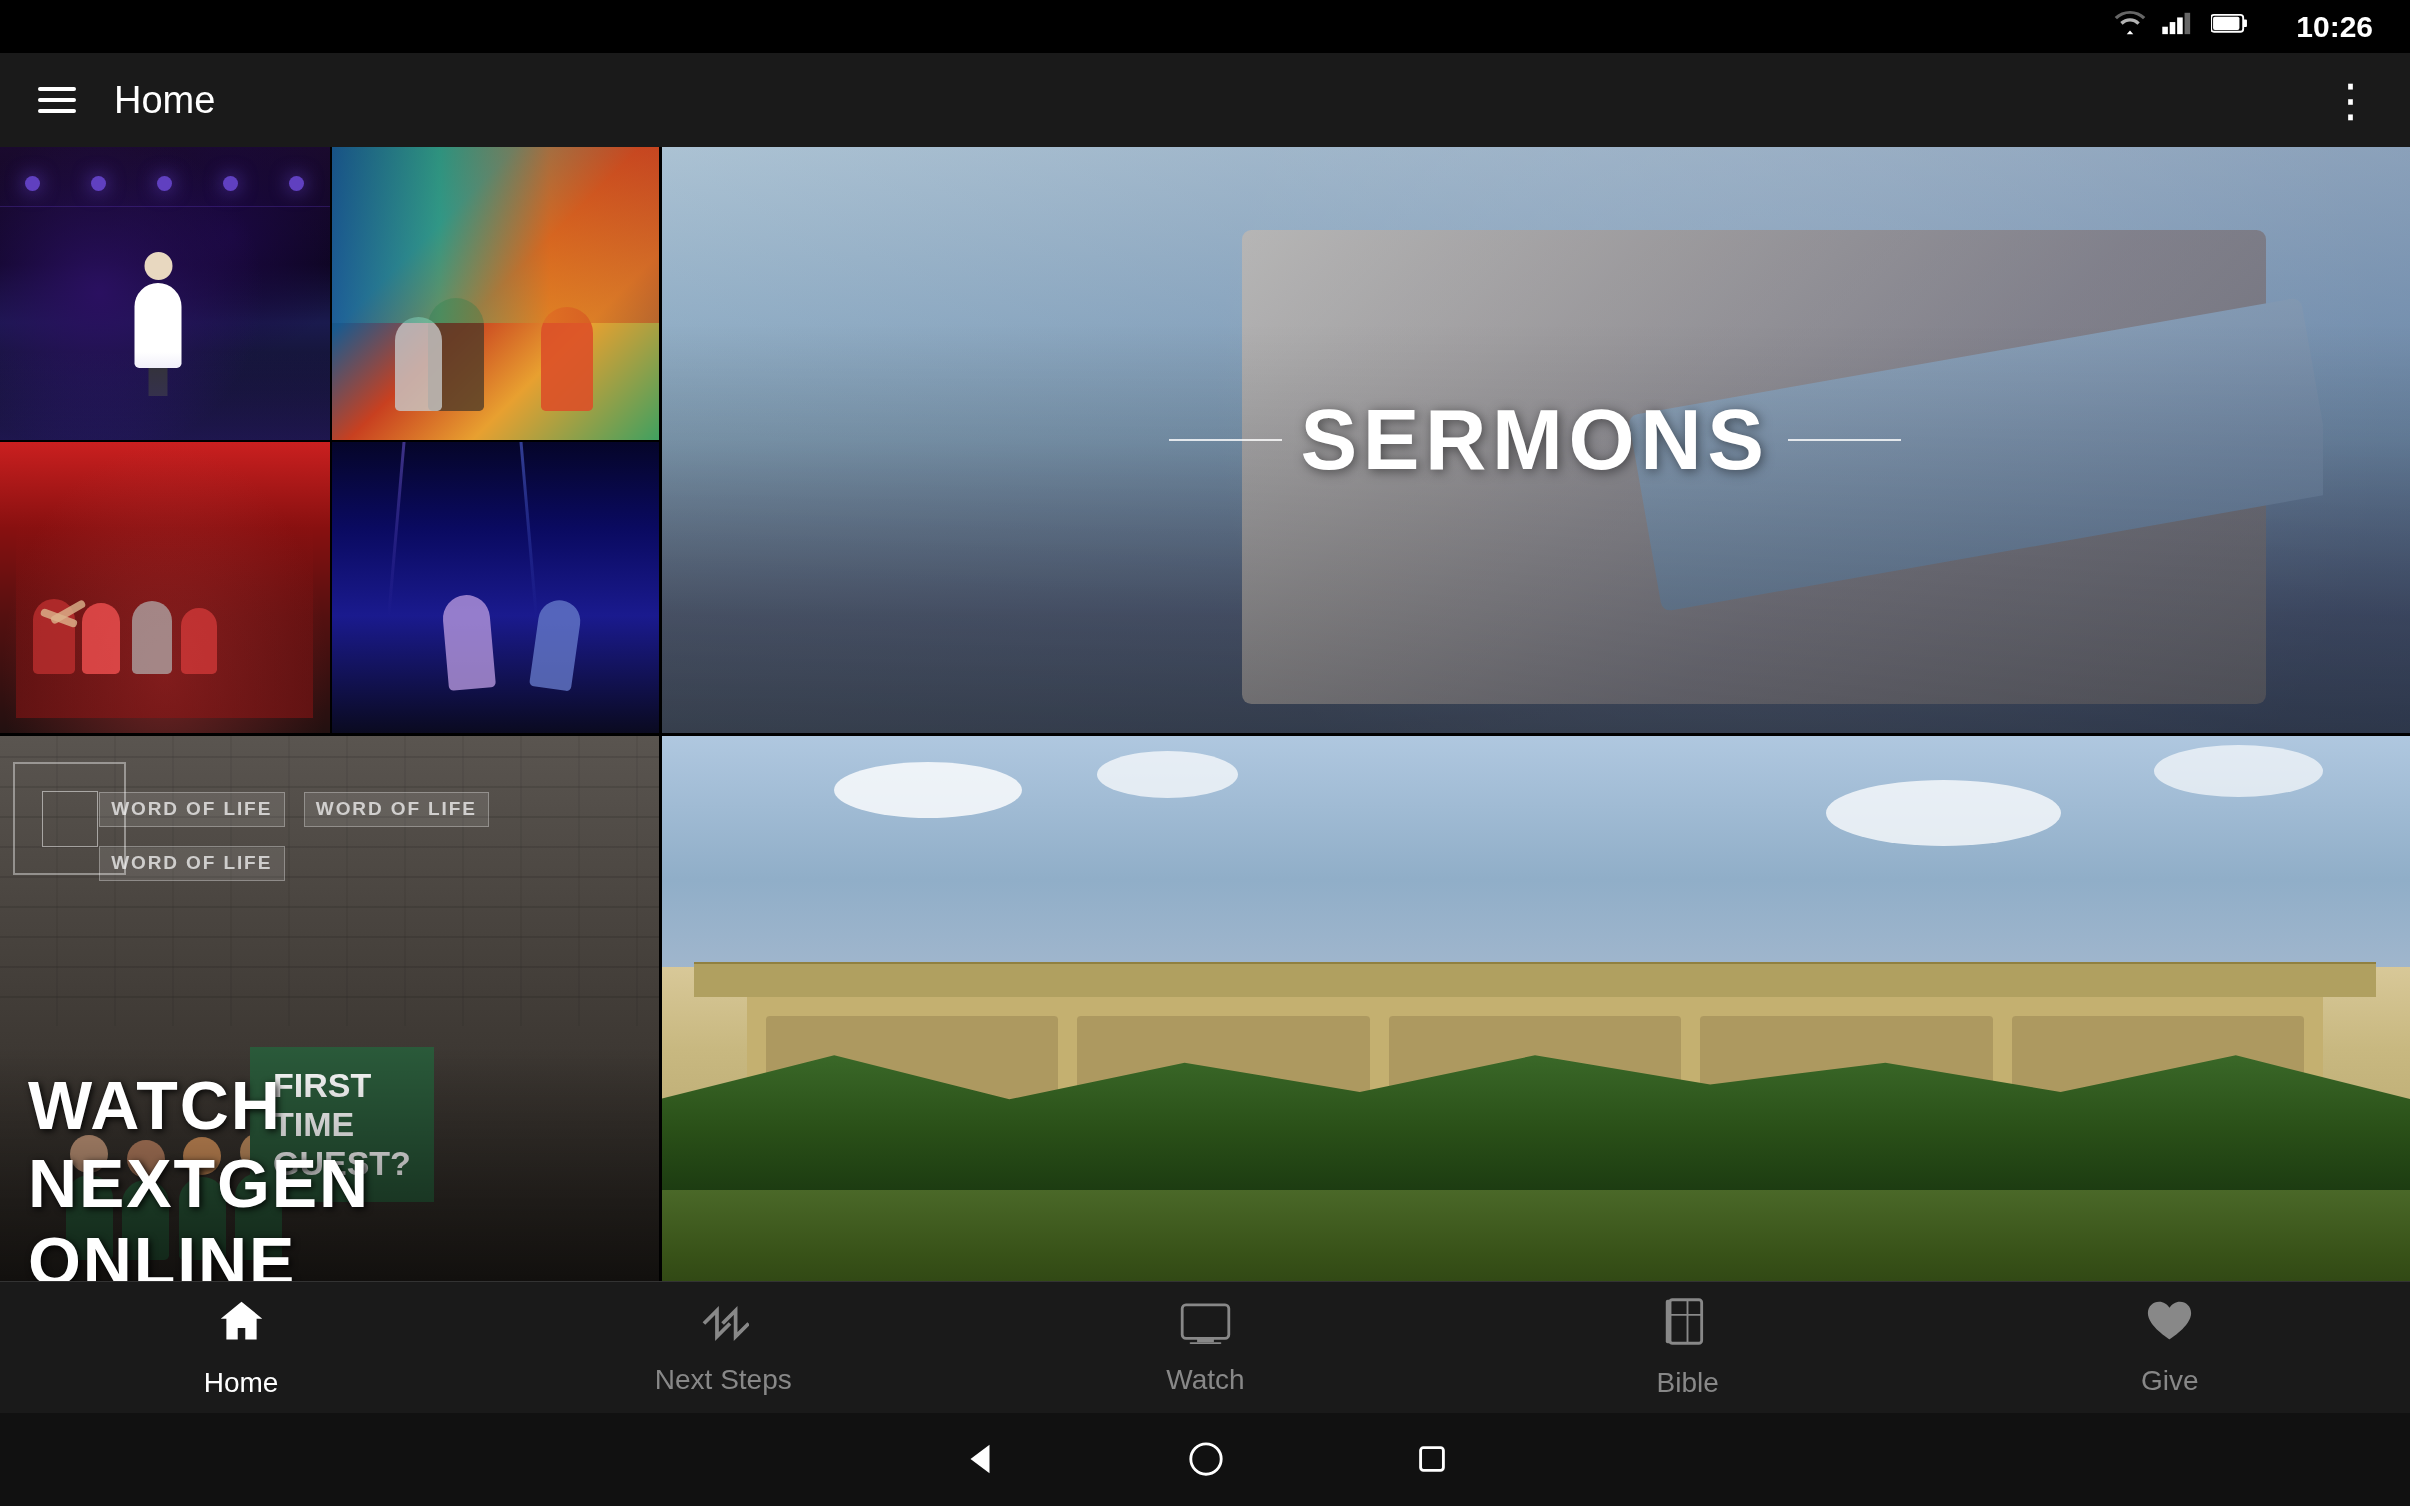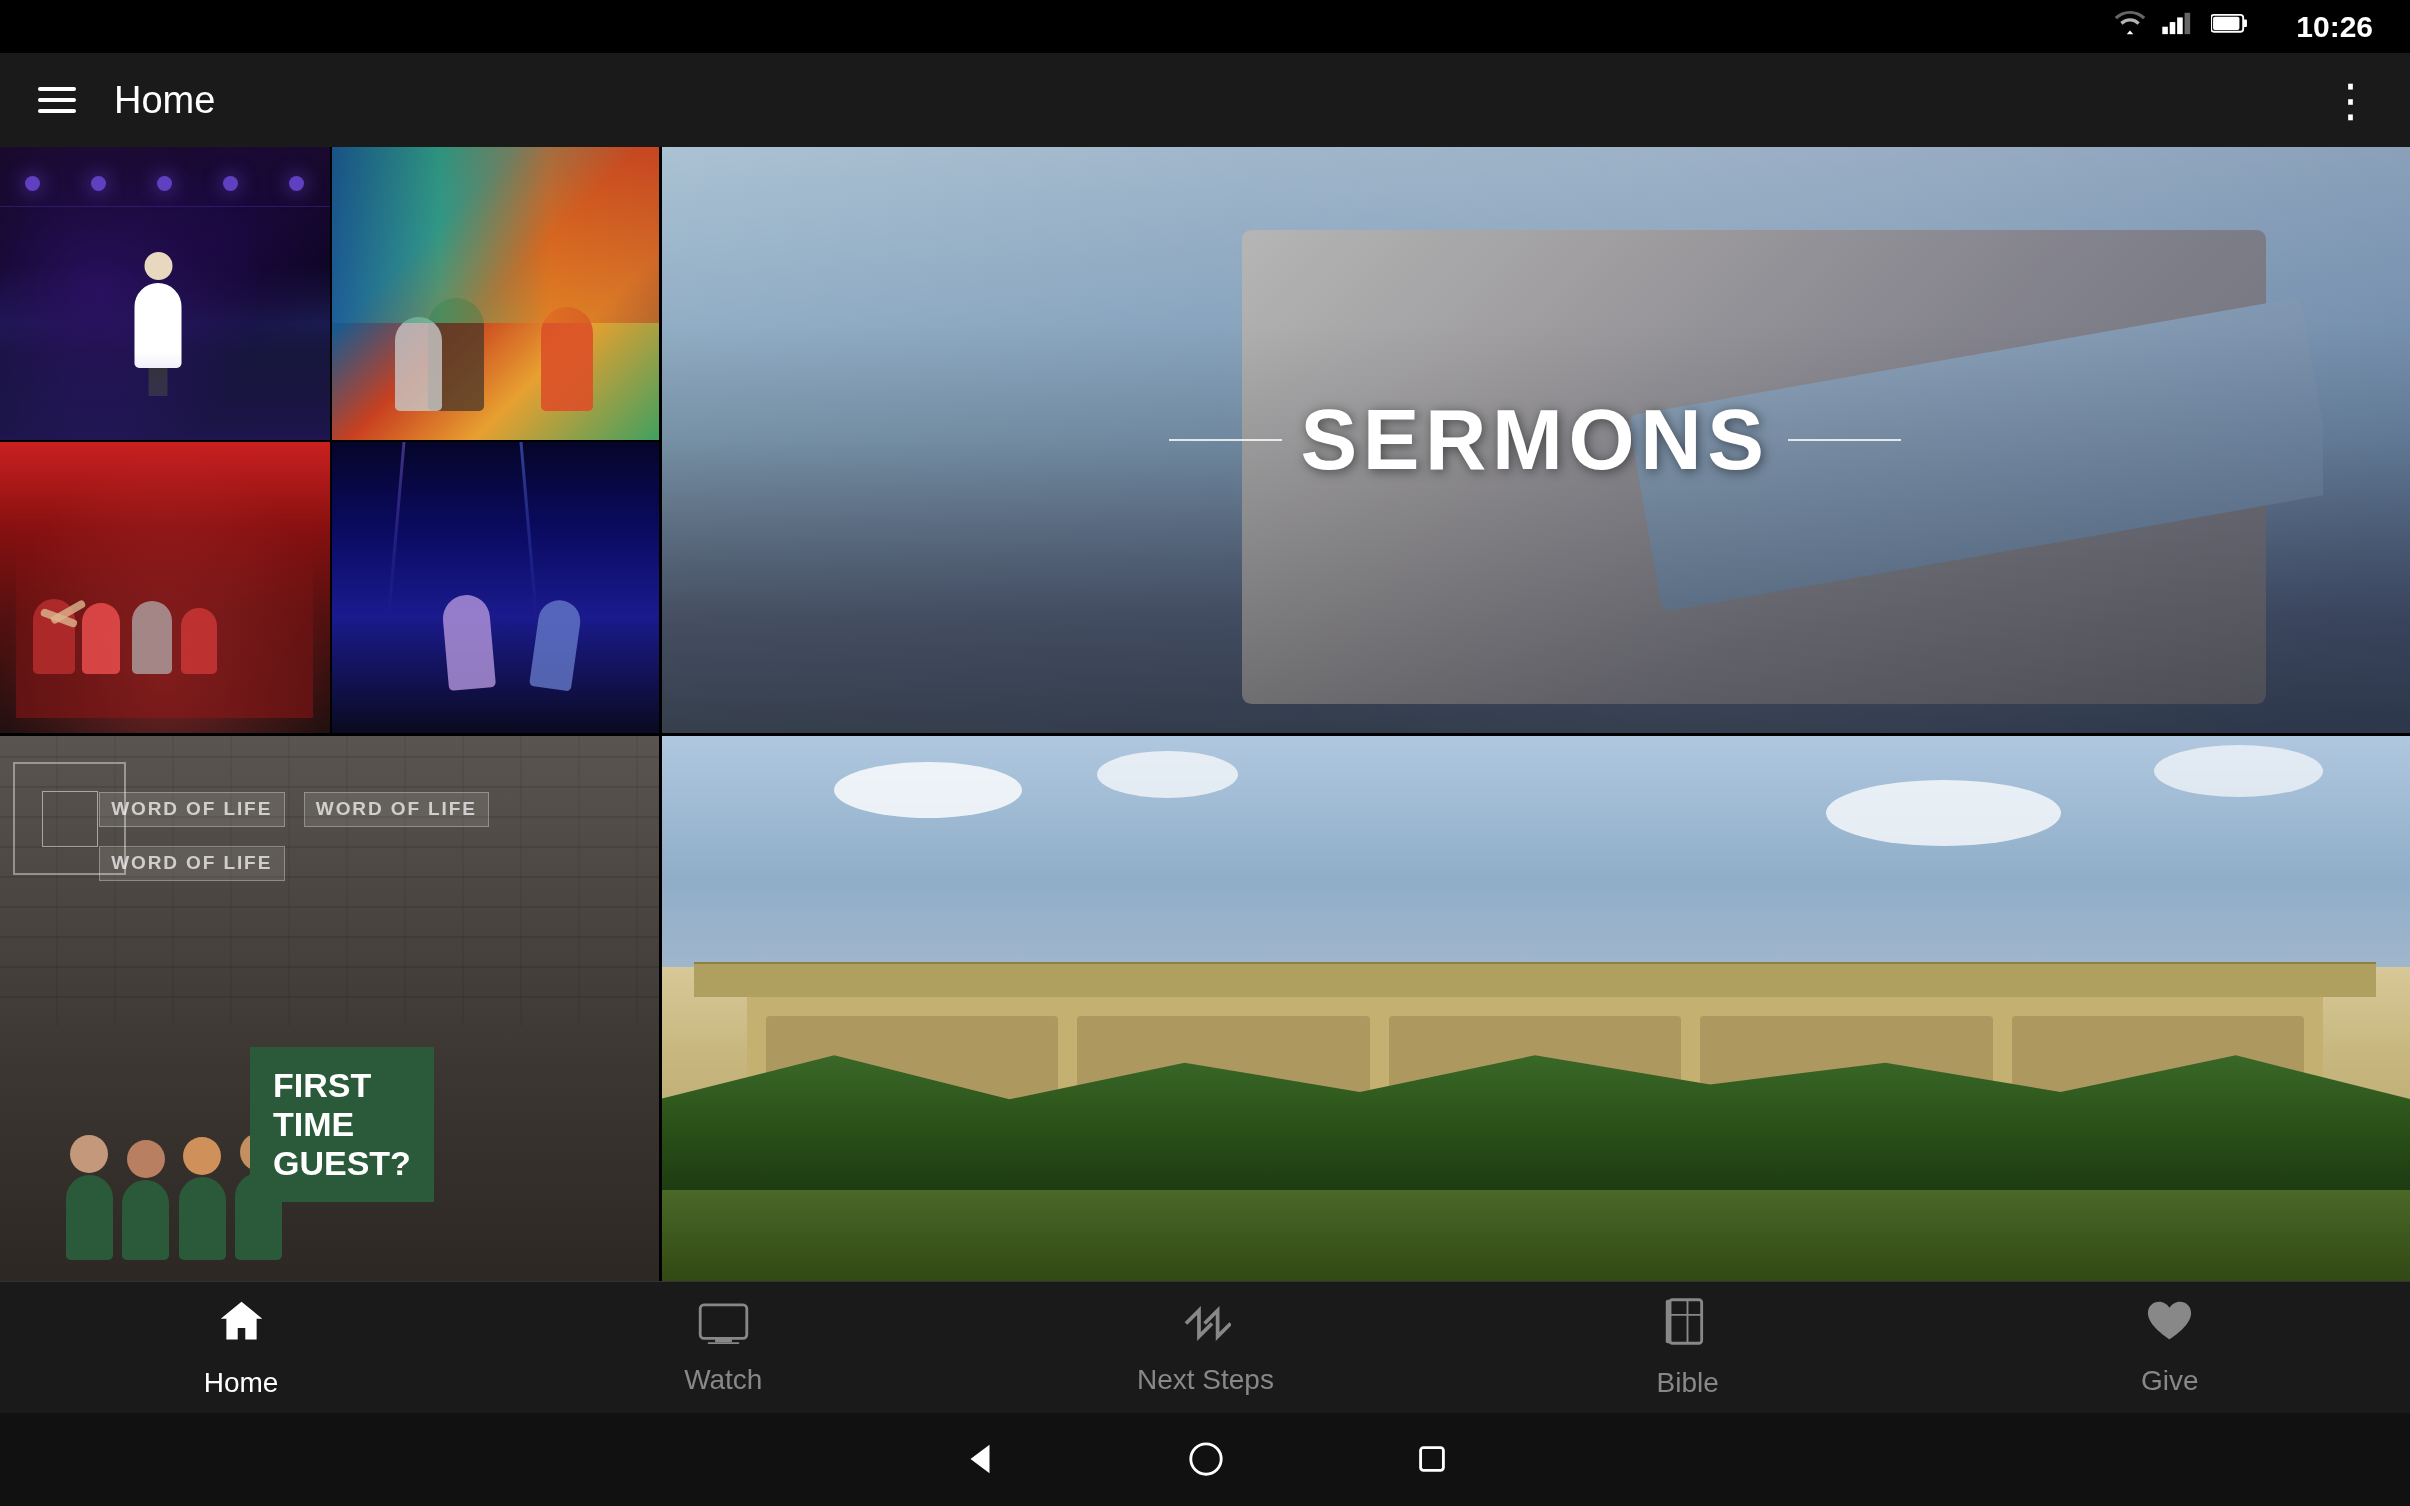--- a/index.html
+++ b/index.html
@@ -424,20 +424,21 @@
         </div>
       </div>
 
       <div style="position:absolute;bottom:20%;left:38%;">
         <div style="background:#2a5a3a;padding:19px 22.6px;color:#fff;font-size:34px;font-weight:900;line-height:1.15;text-transform:uppercase;">
           FIRST<br>TIME<br>GUEST?
         </div>
       </div>
 
       <div style="position:absolute;bottom:0;left:0;right:0;padding:19px 28px;background:linear-gradient(transparent,rgba(0,0,0,0.7));">
+        <div style="color:#fff;font-size:68px;font-weight:900;text-transform:uppercase;letter-spacing:1.9px;text-shadow:1.9px 1.9px 7.5px rgba(0,0,0,0.9);">WATCH NEXTGEN ONLINE</div>
       </div>
     </div>
 
     <div class="full-cell img-building">
 
       <div style="position:absolute;top:0;left:0;right:0;height:50%;background:linear-gradient(180deg,#b0c8e0 0%,#90aec8 50%,#aabbd0 100%);"></div>
 
       <div style="position:absolute;top:5%;left:10%;width:188px;height:56px;background:rgba(255,255,255,0.8);border-radius:50%;"></div>
       <div style="position:absolute;top:3%;left:25%;width:141px;height:47px;background:rgba(255,255,255,0.7);border-radius:50%;"></div>
       <div style="position:absolute;top:8%;right:20%;width:235px;height:66px;background:rgba(255,255,255,0.75);border-radius:50%;"></div>
@@ -480,36 +481,36 @@
       <svg width="51" height="51" viewBox="0 0 54 54" fill="white">
         <path d="M27 6L5 24h6v22h12V34h8v12h12V24h6L27 6z"></path>
       </svg>
     </div>
     <span class="nav-label">Home</span>
   </div>
 
   <div class="nav-item">
     <div class="nav-icon">
       <svg width="51" height="41" viewBox="0 0 54 44" fill="#888">
+        <polyline points="6,22 20,8 20,36 34,22" stroke="#888" stroke-width="4" fill="none"></polyline>
+        <polyline points="26,22 40,8 40,36 54,22" stroke="#888" stroke-width="4" fill="none"></polyline>
+      </svg>
+    </div>
+    <span class="nav-label">Next Steps</span>
+  </div>
+
+  <div class="nav-item">
+    <div class="nav-icon">
+      <svg width="51" height="41" viewBox="0 0 54 44" fill="#888">
         <rect x="2" y="2" width="50" height="36" rx="4" fill="none" stroke="#888" stroke-width="3"></rect>
         <rect x="18" y="38" width="18" height="4" fill="#888"></rect>
         <rect x="10" y="42" width="34" height="2" rx="1" fill="#888"></rect>
       </svg>
     </div>
     <span class="nav-label">Watch</span>
-  </div>
-
-  <div class="nav-item">
-    <div class="nav-icon">
-      <svg width="51" height="41" viewBox="0 0 54 44" fill="#888">
-        <polyline points="6,22 20,8 20,36 34,22" stroke="#888" stroke-width="4" fill="none"></polyline>
-        <polyline points="26,22 40,8 40,36 54,22" stroke="#888" stroke-width="4" fill="none"></polyline>
-      </svg>
-    </div>
-    <span class="nav-label">Next Steps</span>
   </div>
 
   <div class="nav-item">
     <div class="nav-icon">
       <svg width="51" height="51" viewBox="0 0 54 54" fill="#888">
         <rect x="8" y="4" width="34" height="46" rx="3" fill="none" stroke="#888" stroke-width="3"></rect>
         <line x1="8" y1="20" x2="42" y2="20" stroke="#888" stroke-width="2"></line>
         <line x1="27" y1="4" x2="27" y2="50" stroke="#888" stroke-width="2"></line>
         <rect x="4" y="4" width="6" height="46" rx="2" fill="#888"></rect>
       </svg>

